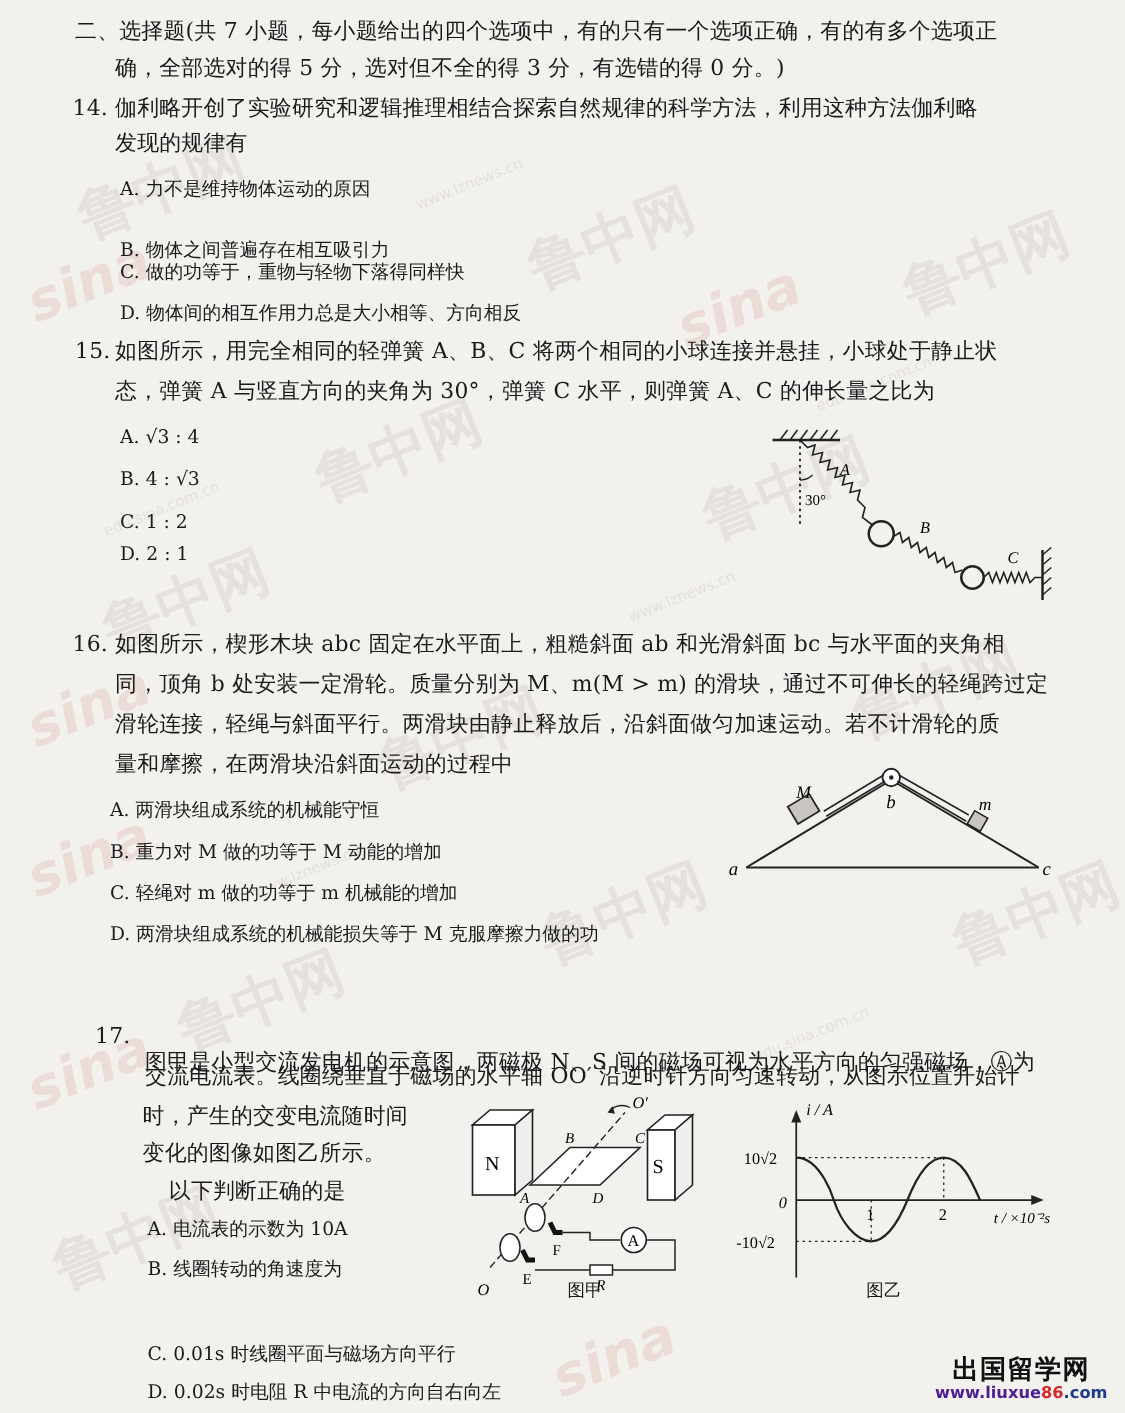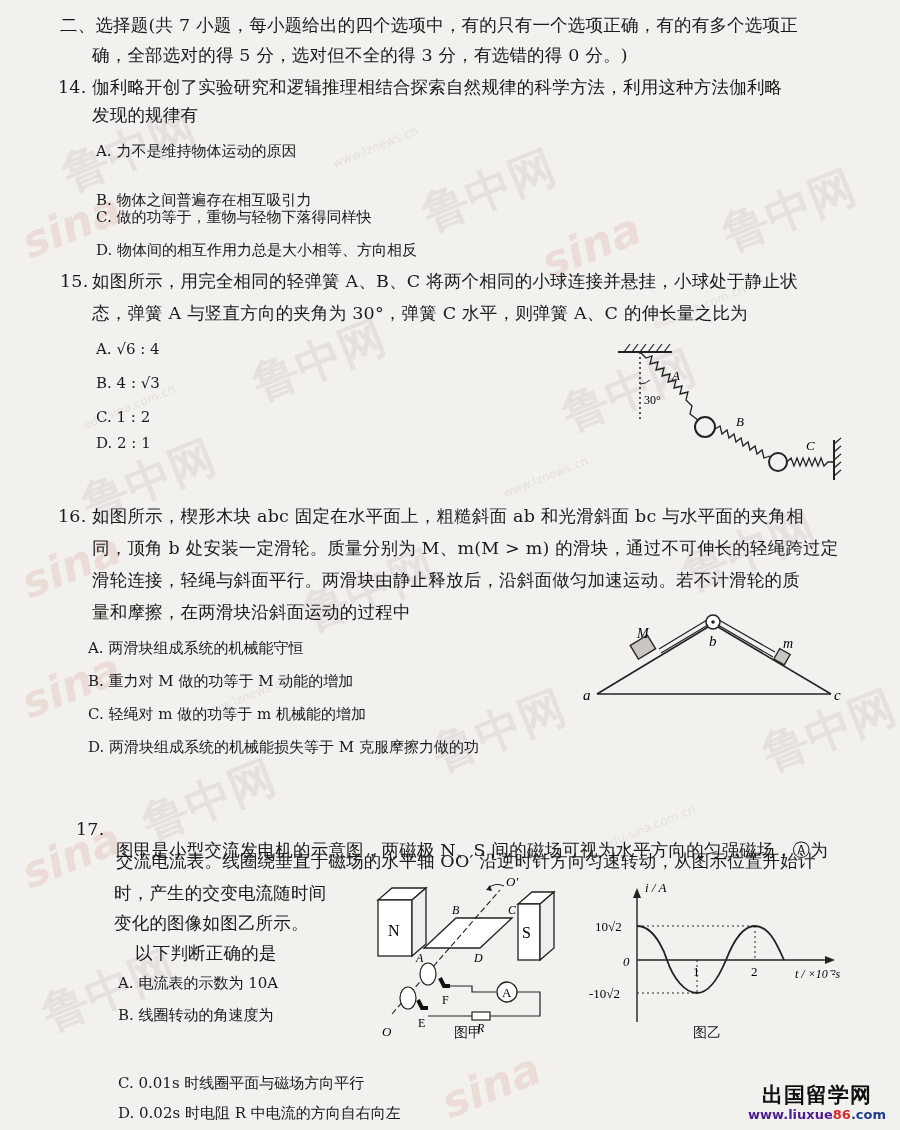--- a/index.html
+++ b/index.html
@@ -61,21 +61,21 @@
   <div class="opt" style="left:96px;top:140px;"><span>A.</span> <span>力不是维持物体运动的原因</span></div>
   <div class="opt" style="left:96px;top:173px;margin-top:16px;"><span>B.</span> <span>物体之间普遍存在相互吸引力</span></div>
   <div class="opt" style="left:96px;top:206px;"><span>C.</span> <span>做的功等于，重物与轻物下落得同样快</span></div>
   <div class="opt" style="left:96px;top:239px;"><span>D.</span> <span>物体间的相互作用力总是大小相等、方向相反</span></div>
 </div>
 
 <div>
   <div class="line" style="left:60px;top:270px;">15.</div>
   <div class="line" style="left:92px;top:270px;">如图所示，用完全相同的轻弹簧 A、B、C 将两个相同的小球连接并悬挂，小球处于静止状</div>
   <div class="line" style="left:92px;top:302px;">态，弹簧 A 与竖直方向的夹角为 30°，弹簧 C 水平，则弹簧 A、C 的伸长量之比为</div>
-  <div class="opt" style="left:96px;top:338px;"><span>A.</span> <span>√6 : 4</span></div>
+  <div class="opt" style="left:96px;top:338px;"><span>A.</span> <span>√3 : 4</span></div>
   <div class="opt" style="left:96px;top:372px;"><span>B.</span> <span>4 : √3</span></div>
   <div class="opt" style="left:96px;top:406px;"><span>C.</span> <span>1 : 2</span></div>
   <div class="opt" style="left:96px;top:432px;"><span>D.</span> <span>2 : 1</span></div>
 
   <div class="fig" style="left:610px;top:340px;">
     <svg width="240" height="140" viewBox="0 0 240 140">
 
       <line x1="8" y1="12" x2="62" y2="12" stroke="#222" stroke-width="2"></line>
       <g stroke="#222" stroke-width="1.2">
         <line x1="14" y1="12" x2="20" y2="4"></line>

